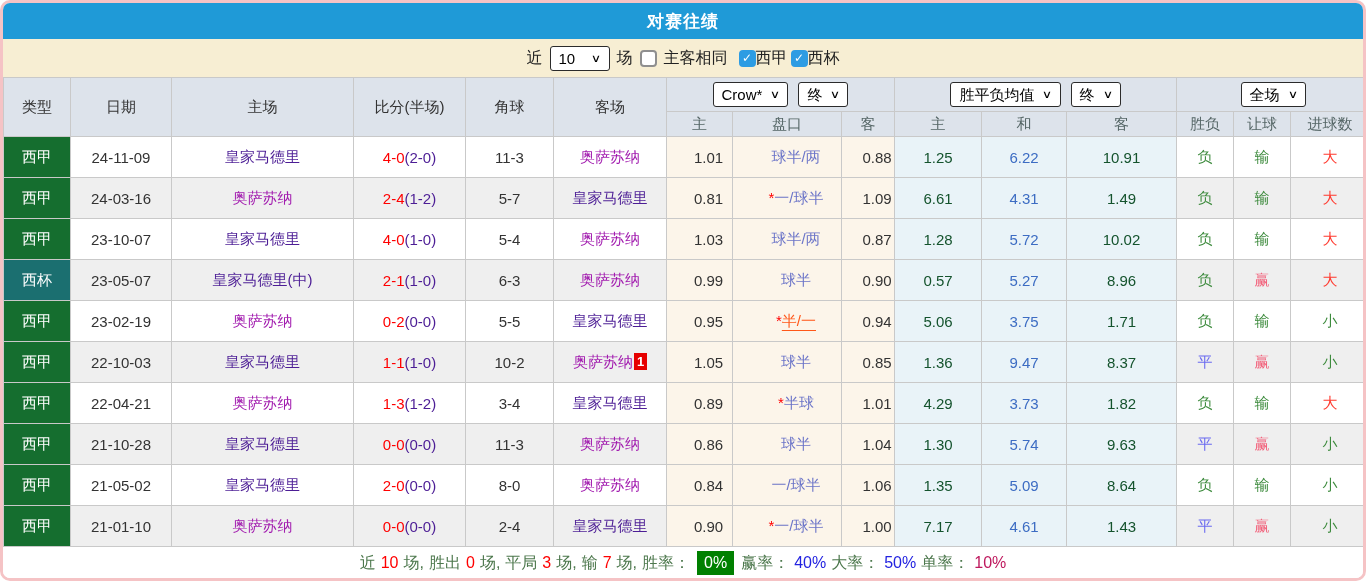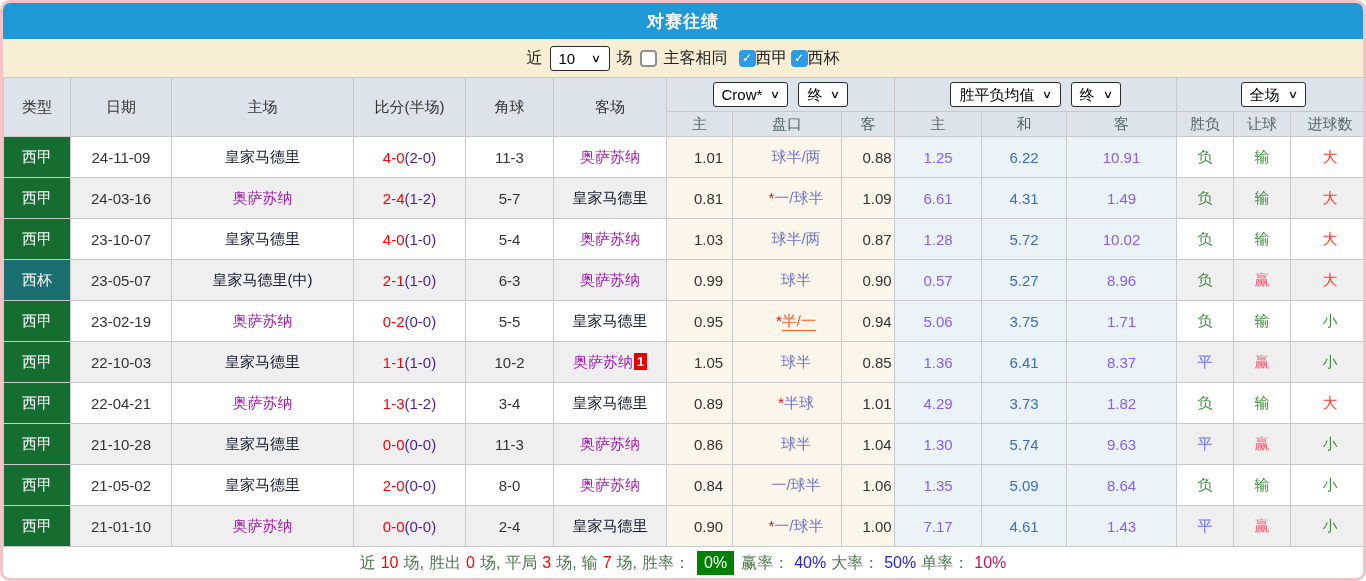--- a/index.html
+++ b/index.html
@@ -31,26 +31,26 @@
   table { width:100%; border-collapse:collapse; table-layout:fixed; font-size:15px; }
   th, td { border:1px solid #c9c9c9; text-align:center; padding:0 2px; font-weight:normal; color:#333; }
   thead th { background:#dde3eb; }
   thead tr.toprow th { height:34px; }
   thead tr.subrow th { height:25px; color:#566; }
   tbody tr { height:41px; background:#fff; }
   tbody tr.stripe td.plain { background:#efefef; }
   td.col-type { color:#fff; padding:0; }
   td.col-type.league { background:#156e2f; }
   td.col-type.cup { background:#1b6f70; }
-  .team { color:#0f172a; }
+  .team { color:#4c1d95; }
   .team.focus { color:#a21caf; }
   .score { color:#ff0000; }
   .half { color:#4c1d95; }
   td.col-crow { background:#fcf5ea;padding-left:20px; }
-  td.col-avg { background:#e9f3f8; color:#8b5cf6; }
+  td.col-avg { background:#e9f3f8; color:#14532d; }
   td.avg-draw { color:#3c6cc3; }
   .star { color:#ff0000; }
   .star:empty { display:none; }
   .hcp { color:#6b74c8; }
   .hcp.hot { color:#ff5718; text-decoration:underline; text-decoration-color:#ff5718; text-underline-offset:4px; }
   .badge {
     display:inline-block; background:#e60000; color:#fff; font-size:13px; font-weight:bold;
     line-height:17px; min-width:13px; padding:0 2px; margin-left:1px; vertical-align:1px;
   }
   .badge:empty { display:none; }
@@ -253,21 +253,21 @@
       <td class="col-type league"><span>西甲</span></td>
       <td class="plain">22-10-03</td>
       <td class="plain"><span class="team">皇家马德里</span></td>
       <td class="plain"><span class="score">1-1</span><span class="half">(1-0)</span></td>
       <td class="plain">10-2</td>
       <td class="plain"><span class="team focus">奥萨苏纳</span><span class="badge">1</span></td>
       <td class="col-crow">1.05</td>
       <td class="col-crow"><span class="hcp">球半</span></td>
       <td class="col-crow">0.85</td>
       <td class="col-avg">1.36</td>
-      <td class="col-avg avg-draw">6.41</td>
+      <td class="col-avg avg-draw">9.47</td>
       <td class="col-avg">8.37</td>
       <td class="plain"><span class="c-blue">平</span></td>
       <td class="plain"><span class="c-pink">赢</span></td>
       <td class="plain"><span class="c-green">小</span></td>
     </tr>
         <tr>
       <td class="col-type league"><span>西甲</span></td>
       <td class="plain">22-04-21</td>
       <td class="plain"><span class="team focus">奥萨苏纳</span></td>
       <td class="plain"><span class="score">1-3</span><span class="half">(1-2)</span></td>

